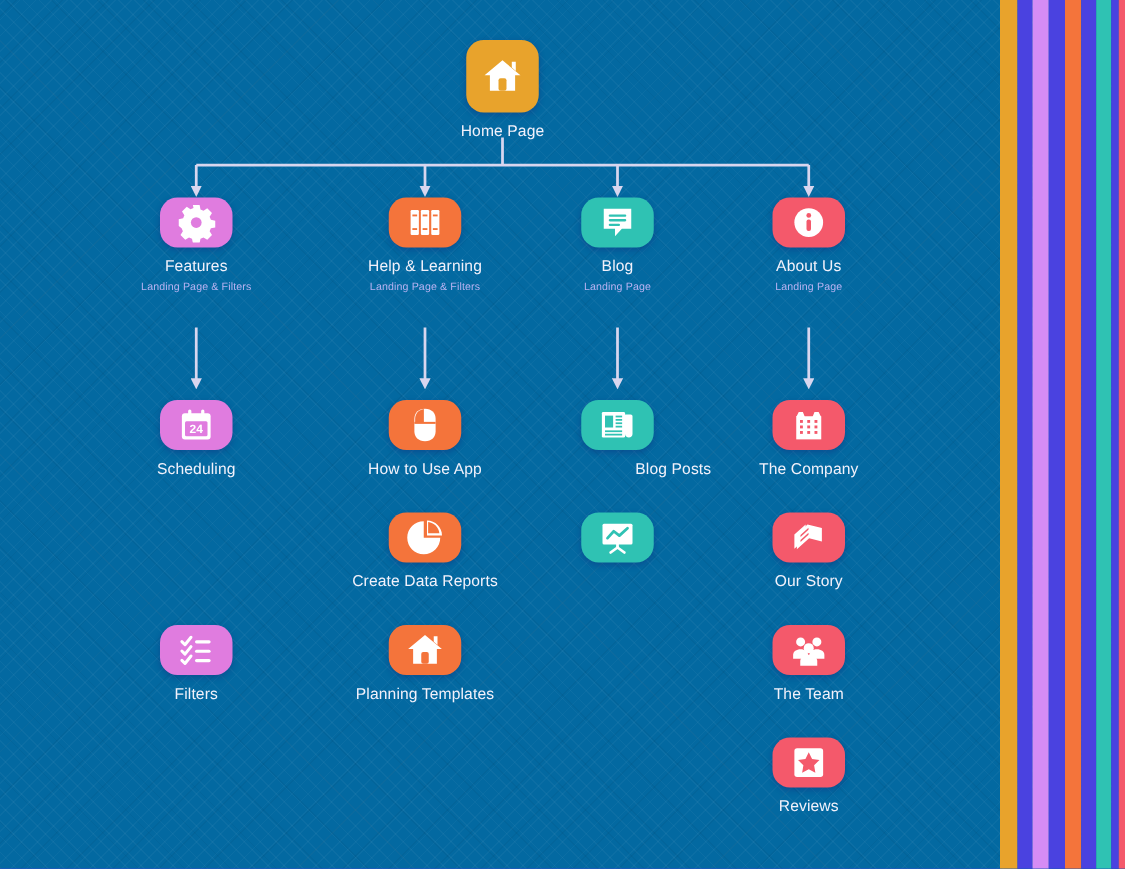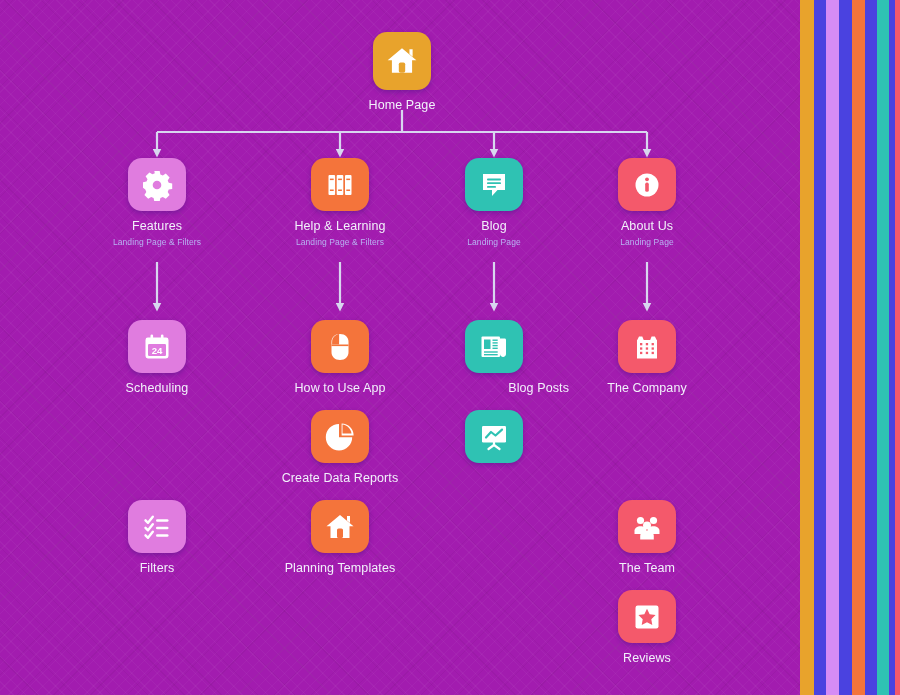--- a/index.html
+++ b/index.html
@@ -15,21 +15,21 @@
     background: #4a42e0;
     position: relative;
   }
 
   
   #canvas {
     position: absolute;
     inset: 0;
     width: 900px;
     height: 695px;
-    background-color: #a21caf;
+    background-color: #0369a1;
   }
   #texture {
     position: absolute;
     inset: 0;
     pointer-events: none;
     background-image:
       repeating-linear-gradient(45deg,
         rgba(255,255,255,0.035) 0px, rgba(255,255,255,0.035) 1px,
         rgba(0,0,0,0) 1px, rgba(0,0,0,0) 9px),
       repeating-linear-gradient(-45deg,
@@ -71,21 +71,21 @@
   
   .node {
     position: absolute;
     z-index: 4;
     width: 150px;
     margin-left: -75px;
     text-align: center;
   }
   .tile {
     width: 58px;
-    height: 53px;
+    height: 40px;
     border-radius: 14px;
     margin: 0 auto;
     display: flex;
     align-items: center;
     justify-content: center;
     box-shadow: 0 2px 5px rgba(26,20,110,0.30);
   }
   .tile.big {
     width: 58px;
     height: 58px;
@@ -321,20 +321,31 @@
           <rect x="20.6" y="16.4" width="2.3" height="2.3"></rect>
           <rect x="9" y="20.8" width="2.3" height="2.3"></rect>
           <rect x="14.8" y="20.8" width="2.3" height="2.3"></rect>
           <rect x="20.6" y="20.8" width="2.3" height="2.3"></rect>
         </g>
       </svg>
     </div>
     <div class="node-label">The Company</div>
   </div>
 
+  <div class="node" style="left:647px; top:410px;">
+    <div class="tile" style="background:#f4596b;">
+      <svg width="32" height="32" viewBox="0 0 32 32">
+        <path fill="#ffffff" d="M13.5 5.5 4.5 13.5v11.5l9-8z"></path>
+        <path fill="#ffffff" d="M15 5.5 6.5 13.5v11.8l9.8-8.6 10.2 2.4V8.4z"></path>
+        <path fill="#f4596b" d="M15.8 8.2 9.4 14v1.6l6.4-5.8z"></path>
+        <path fill="#f4596b" d="M15.8 12.1 9.4 17.9v1.6l6.4-5.8z"></path>
+      </svg>
+    </div>
+    <div class="node-label">Our Story</div>
+  </div>
 
   <div class="node" style="left:647px; top:590px;">
     <div class="tile" style="background:#f4596b;">
       <svg width="32" height="32" viewBox="0 0 32 32">
         <rect x="4.5" y="4.5" width="23" height="23" rx="2.2" fill="#ffffff"></rect>
         <path fill="#f4596b" d="M16 7.8l2.65 5.37 5.93.86-4.29 4.18 1.01 5.9L16 21.32l-5.3 2.79 1.01-5.9-4.29-4.18 5.93-.86z"></path>
       </svg>
     </div>
     <div class="node-label">Reviews</div>
   </div>

